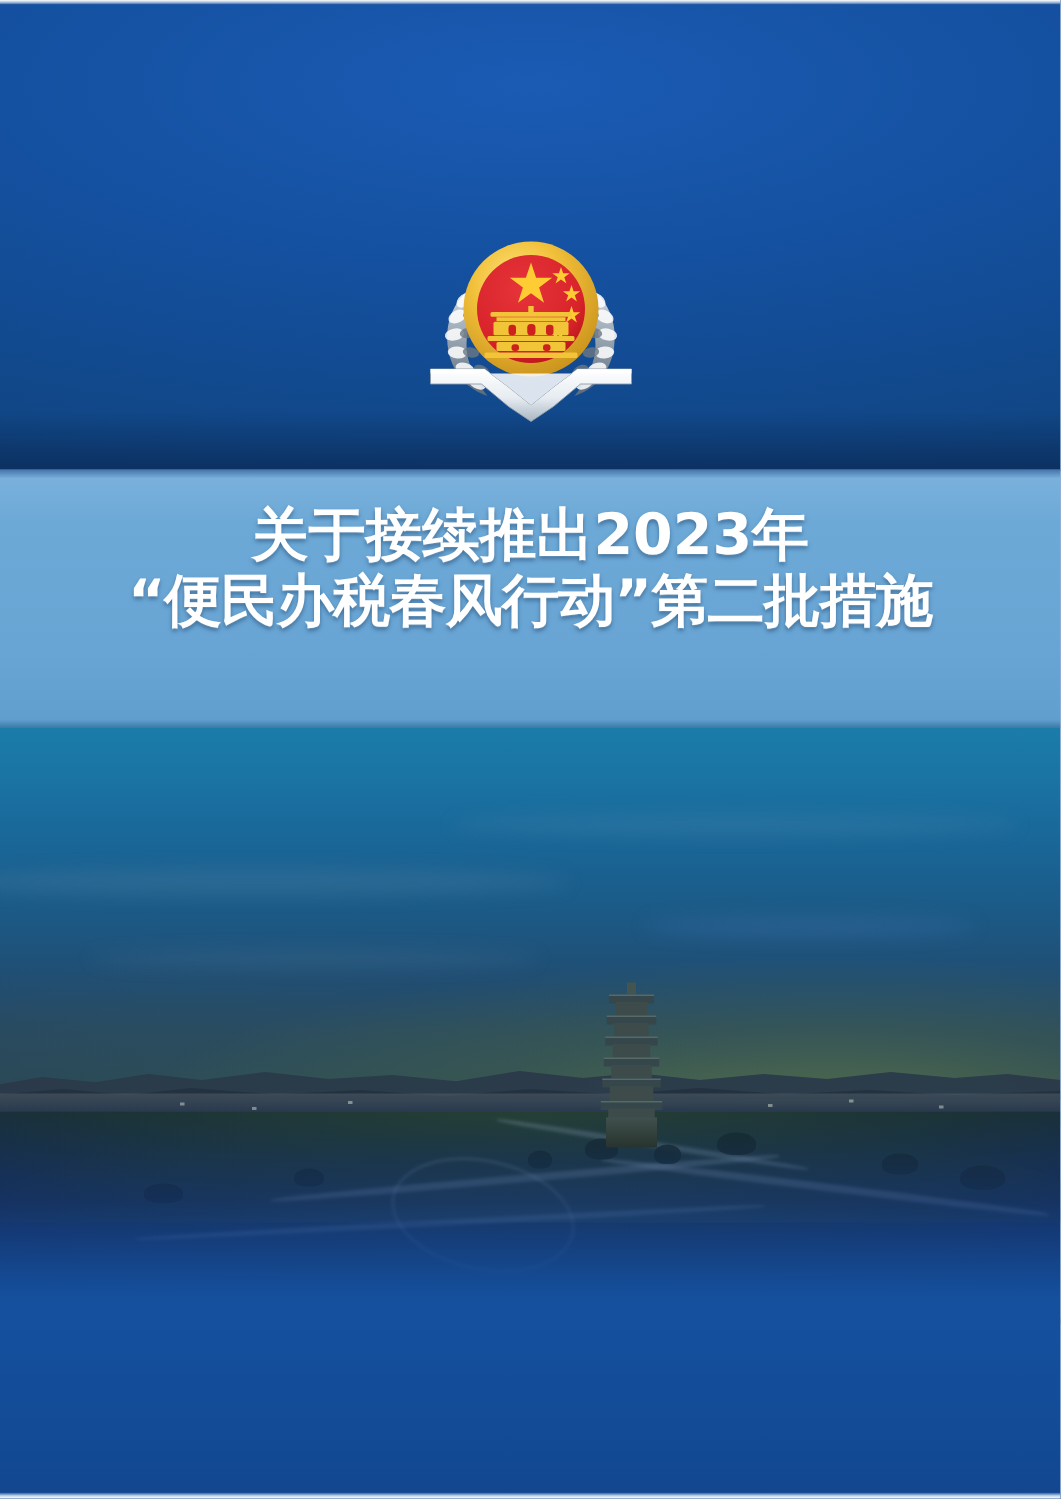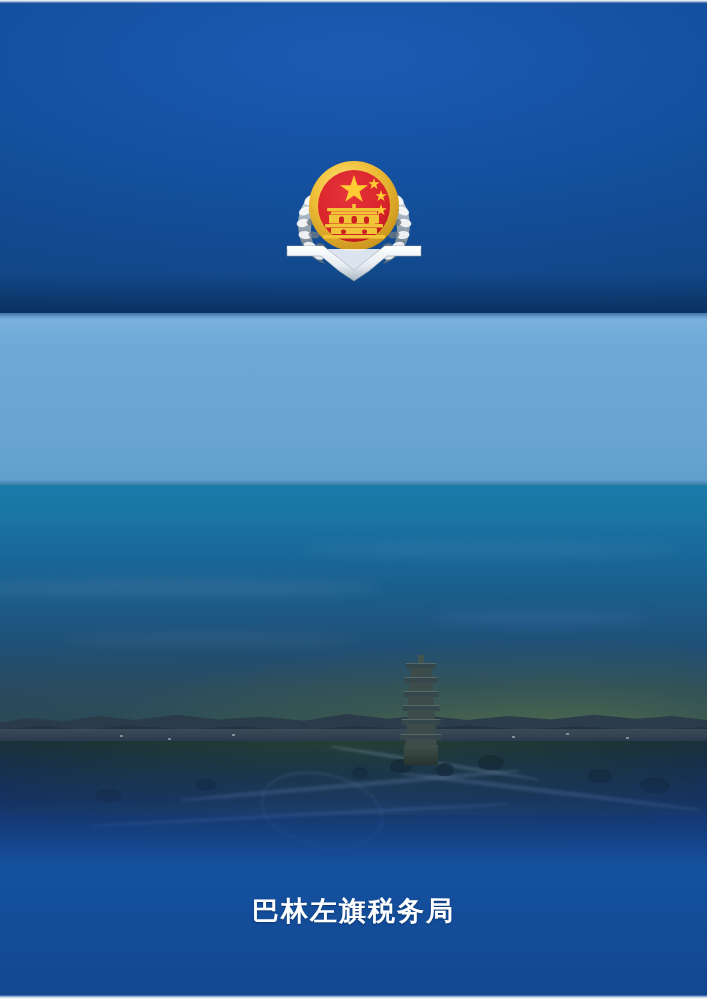--- a/index.html
+++ b/index.html
@@ -444,18 +444,19 @@
         <g>
           <path d="M8,96 L44,96 L60,108 L75,120 L90,108 L106,96 L142,96
                    L142,106 L108,106 L90,121 L75,131 L60,121 L42,106 L8,106 Z" fill="url(#ribbonG)" stroke="#8E9CA8" stroke-width="0.6"></path>
           <path d="M8,96 L44,96 L60,108 L75,120 L90,108 L106,96 L142,96 L142,99 L8,99 Z" fill="#FFFFFF" opacity="0.85"></path>
         </g>
       </svg>
     </div>
   </div>
 
   <div class="title-block">
+    <div class="title-line">关于接续推出2023年</div>
+    <div class="title-line wide">“便民办税春风行动”第二批措施</div>
   </div>
 
-  <div class="footer-text">巴林左旗税务局</div>
 
   <div class="edge-bottom"></div>
 </div>
 
 </body></html>

